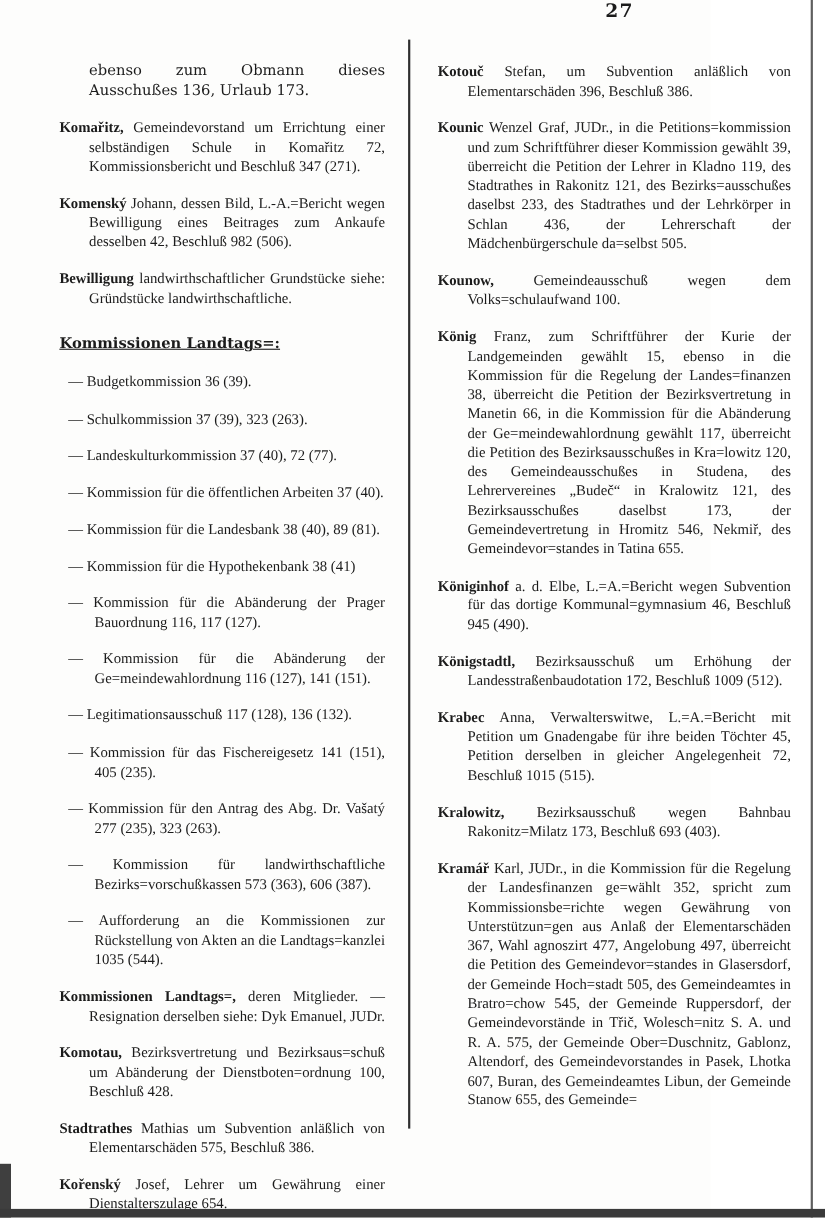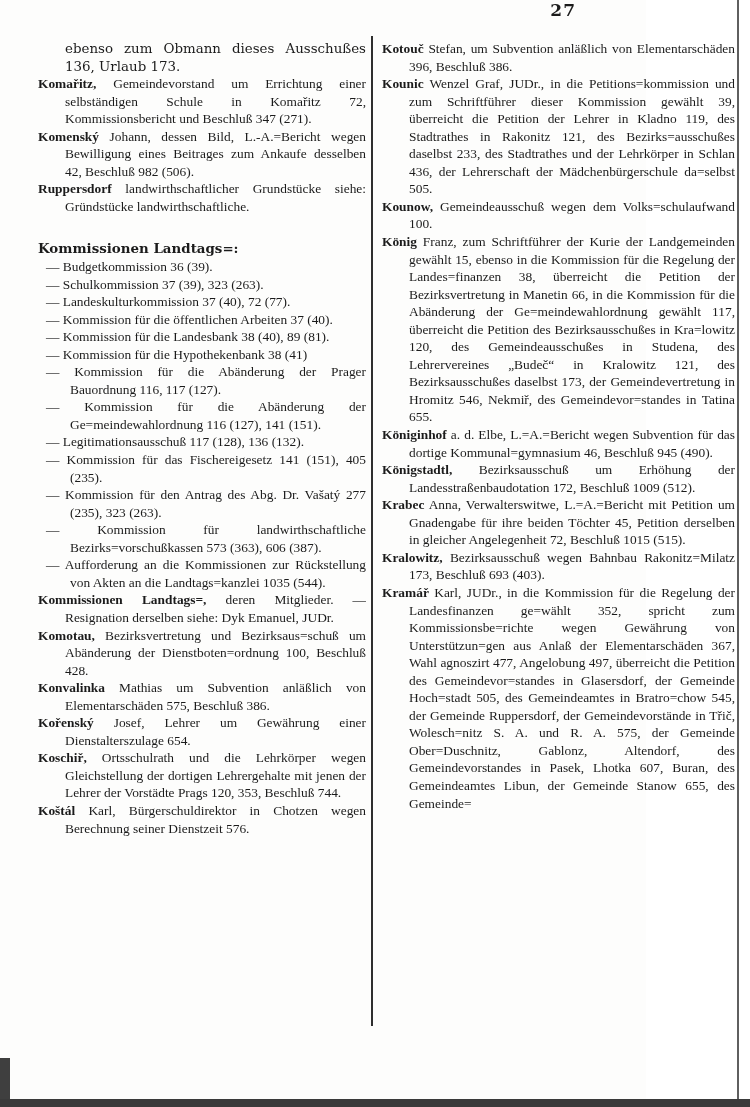--- a/index.html
+++ b/index.html
@@ -24,27 +24,27 @@
   }
   .col {
     position: absolute;
     top: 40px;
     text-align: justify;
     font-size: 13.4px;
     line-height: 17.55px;
   }
   .col-left  { left: 38px;  width: 328px; }
   .col-right { left: 382px; width: 353px; }
-  .col p { margin: 0; }
+  .col p { margin: 16px; }
   .entry { padding-left: 27px; text-indent: -27px; font-family: Liberation Serif, serif; }
   .continuation { padding-left: 27px; text-indent: 0; }
   .section {
     font-weight: bold;
     margin-top: 25px !important;
-    padding-left: 0; text-indent: 0;
+    padding-left: 0; text-indent: 0; text-decoration: underline;
   }
   .list { padding-left: 32px; text-indent: -24px; font-family: Liberation Serif, serif; }
   .list .entry-text::before { content: "— "; }
   .term { font-weight: bold; }
   .col-divider {
     position: absolute;
     left: 371px; top: 36px;
     width: 2px; height: 990px;
     background: #2e2e2e;
   }
@@ -70,38 +70,38 @@
 </head>
 <body>
 
 <div class="page">
   <div class="page-number">27</div>
 
   <div class="col col-left" id="col-left">
       <p class="continuation"><span class="entry-text">ebenso zum Obmann dieses Ausschußes 136, Urlaub 173.</span></p>
       <p class="entry"><span class="term">Komařitz,</span> <span class="entry-text">Gemeindevorstand um Errichtung einer selbständigen Schule in Komařitz 72, Kommissionsbericht und Beschluß 347 (271).</span></p>
       <p class="entry"><span class="term">Komenský</span> <span class="entry-text">Johann, dessen Bild, L.-A.=Bericht wegen Bewilligung eines Beitrages zum Ankaufe desselben 42, Beschluß 982 (506).</span></p>
-      <p class="entry"><span class="term">Ruppersdorf</span> <span class="entry-text">landwirthschaftlicher Grundstücke siehe: Gründstücke landwirthschaftliche.</span></p>
+      <p class="entry"><span class="term">Bewilligung</span> <span class="entry-text">landwirthschaftlicher Grundstücke siehe: Gründstücke landwirthschaftliche.</span></p>
       <p class="section"><span class="term">Kommissionen Landtags=:</span></p>
       <p class="list"><span class="entry-text">Budgetkommission 36 (39).</span></p>
       <p class="list"><span class="entry-text">Schulkommission 37 (39), 323 (263).</span></p>
       <p class="list"><span class="entry-text">Landeskulturkommission 37 (40), 72 (77).</span></p>
       <p class="list"><span class="entry-text">Kommission für die öffentlichen Arbeiten 37 (40).</span></p>
       <p class="list"><span class="entry-text">Kommission für die Landesbank 38 (40), 89 (81).</span></p>
       <p class="list"><span class="entry-text">Kommission für die Hypothekenbank 38 (41)</span></p>
       <p class="list"><span class="entry-text">Kommission für die Abänderung der Prager Bauordnung 116, 117 (127).</span></p>
       <p class="list"><span class="entry-text">Kommission für die Abänderung der Ge=meindewahlordnung 116 (127), 141 (151).</span></p>
       <p class="list"><span class="entry-text">Legitimationsausschuß 117 (128), 136 (132).</span></p>
       <p class="list"><span class="entry-text">Kommission für das Fischereigesetz 141 (151), 405 (235).</span></p>
       <p class="list"><span class="entry-text">Kommission für den Antrag des Abg. Dr. Vašatý 277 (235), 323 (263).</span></p>
       <p class="list"><span class="entry-text">Kommission für landwirthschaftliche Bezirks=vorschußkassen 573 (363), 606 (387).</span></p>
       <p class="list"><span class="entry-text">Aufforderung an die Kommissionen zur Rückstellung von Akten an die Landtags=kanzlei 1035 (544).</span></p>
       <p class="entry"><span class="term">Kommissionen Landtags=,</span> <span class="entry-text">deren Mitglieder. — Resignation derselben siehe: Dyk Emanuel, JUDr.</span></p>
       <p class="entry"><span class="term">Komotau,</span> <span class="entry-text">Bezirksvertretung und Bezirksaus=schuß um Abänderung der Dienstboten=ordnung 100, Beschluß 428.</span></p>
-      <p class="entry"><span class="term">Konvalinka</span> <span class="entry-text">Mathias um Subvention anläßlich von Elementarschäden 575, Beschluß 386.</span></p>
+      <p class="entry"><span class="term">Stadtrathes</span> <span class="entry-text">Mathias um Subvention anläßlich von Elementarschäden 575, Beschluß 386.</span></p>
       <p class="entry"><span class="term">Kořenský</span> <span class="entry-text">Josef, Lehrer um Gewährung einer Dienstalterszulage 654.</span></p>
       <p class="entry"><span class="term">Koschiř,</span> <span class="entry-text">Ortsschulrath und die Lehrkörper wegen Gleichstellung der dortigen Lehrergehalte mit jenen der Lehrer der Vorstädte Prags 120, 353, Beschluß 744.</span></p>
       <p class="entry"><span class="term">Koštál</span> <span class="entry-text">Karl, Bürgerschuldirektor in Chotzen wegen Berechnung seiner Dienstzeit 576.</span></p>
     </div>
 
   <div class="col-divider"></div>
 
   <div class="col col-right" id="col-right">
       <p class="entry"><span class="term">Kotouč</span> <span class="entry-text">Stefan, um Subvention anläßlich von Elementarschäden 396, Beschluß 386.</span></p>
       <p class="entry"><span class="term">Kounic</span> <span class="entry-text">Wenzel Graf, JUDr., in die Petitions=kommission und zum Schriftführer dieser Kommission gewählt 39, überreicht die Petition der Lehrer in Kladno 119, des Stadtrathes in Rakonitz 121, des Bezirks=ausschußes daselbst 233, des Stadtrathes und der Lehrkörper in Schlan 436, der Lehrerschaft der Mädchenbürgerschule da=selbst 505.</span></p>

